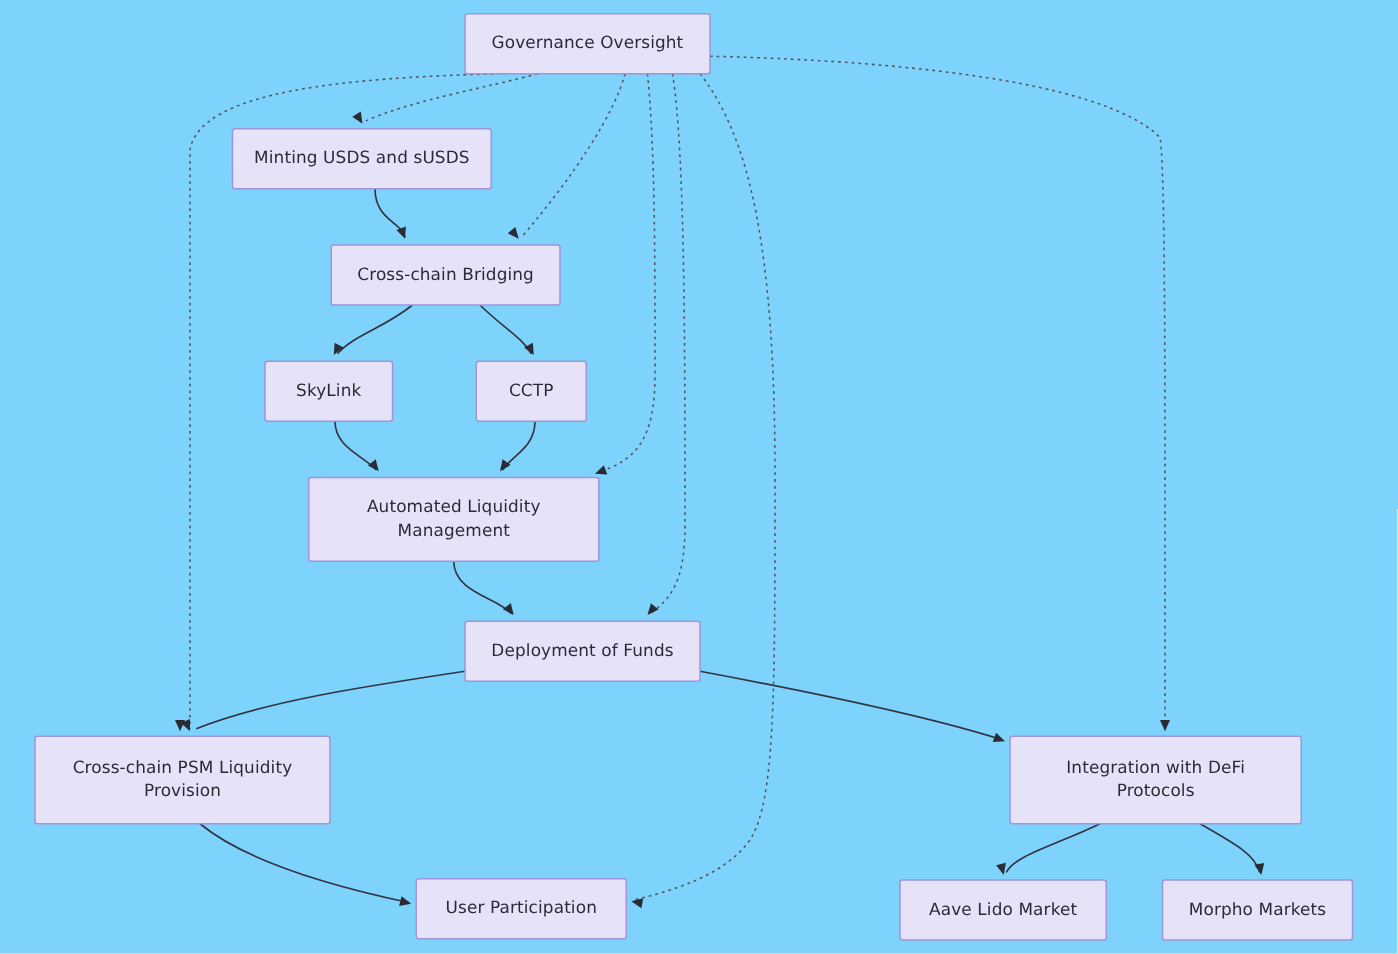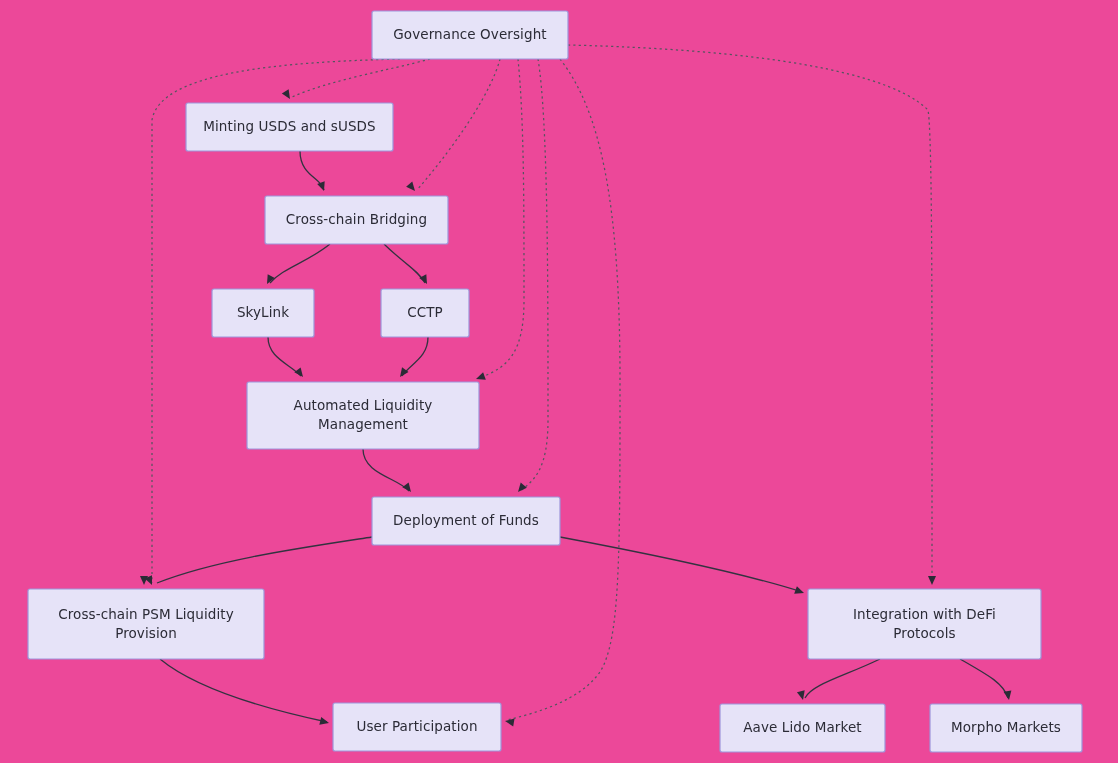--- a/index.html
+++ b/index.html
@@ -11,21 +11,21 @@
   body {
     width: 1118px;
     height: 763px;
     font-family: "DejaVu Sans", sans-serif;
     overflow: hidden;
   }
   #diagram-root {
     position: relative;
     width: 1118px;
     height: 763px;
-    background: #ec4899;
+    background: #7dd3fc;
   }
   svg#flowchart {
     display: block;
     width: 1118px;
     height: 763px;
   }
   .node-rect {
     fill: #e6e3f8;
     stroke: #9e95db;
     stroke-width: 1.2px;

